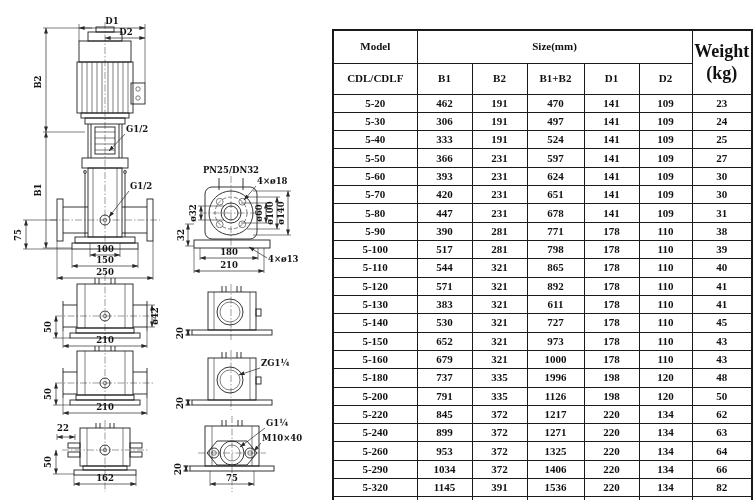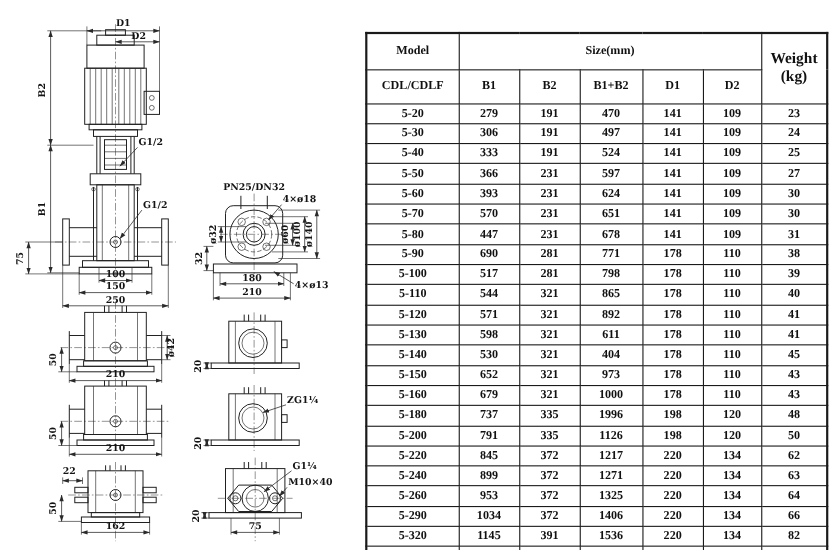--- a/index.html
+++ b/index.html
@@ -18,21 +18,21 @@
   .lblc{text-anchor:middle;}
   
   .table-wrap{position:absolute;left:332px;top:10px;width:420px;height:488px;}
   table.dims{border-collapse:collapse;table-layout:fixed;width:420px;height:488px;
              text-align:center;font-weight:bold;color:#111;}
   table.dims td{border:1px solid #1a1a1a;padding:0;font-size:11px;line-height:1;}
   table.dims{border:2px solid #1a1a1a;margin-top:19px;}
   thead td{font-size:13.5px;}
   td.h2{font-size:12.5px;}
   tr.hr1{height:33px;} tr.hr2{height:31px;}
-  td.wcell div{font-size:14px;line-height:1.25;}
+  td.wcell div{font-size:18px;line-height:1.25;}
 </style>
 </head>
 <body>
 
 <div class="page">
 
   <svg class="drawing" width="332" height="500" viewBox="0 0 332 500">
     <defs>
       <marker id="arr-e" markerWidth="9" markerHeight="8" refX="8" refY="4" orient="auto">
         <path d="M0,1.2 L8.5,4 L0,6.8 z" fill="#2a2a2a"></path>
@@ -395,21 +395,21 @@
           <td class="h2">B1</td>
           <td class="h2">B2</td>
           <td class="h2">B1+B2</td>
           <td class="h2">D1</td>
           <td class="h2">D2</td>
         </tr>
       </thead>
       <tbody>
           <tr>
             <td>5-20</td>
-            <td>279</td>
+            <td>462</td>
             <td>191</td>
             <td>470</td>
             <td>141</td>
             <td>109</td>
             <td>23</td>
           </tr>
           <tr>
             <td>5-30</td>
             <td>306</td>
             <td>191</td>
@@ -440,39 +440,39 @@
             <td>5-60</td>
             <td>393</td>
             <td>231</td>
             <td>624</td>
             <td>141</td>
             <td>109</td>
             <td>30</td>
           </tr>
           <tr>
             <td>5-70</td>
-            <td>570</td>
+            <td>420</td>
             <td>231</td>
             <td>651</td>
             <td>141</td>
             <td>109</td>
             <td>30</td>
           </tr>
           <tr>
             <td>5-80</td>
             <td>447</td>
             <td>231</td>
             <td>678</td>
             <td>141</td>
             <td>109</td>
             <td>31</td>
           </tr>
           <tr>
             <td>5-90</td>
-            <td>690</td>
+            <td>390</td>
             <td>281</td>
             <td>771</td>
             <td>178</td>
             <td>110</td>
             <td>38</td>
           </tr>
           <tr>
             <td>5-100</td>
             <td>517</td>
             <td>281</td>
@@ -494,32 +494,32 @@
             <td>5-120</td>
             <td>571</td>
             <td>321</td>
             <td>892</td>
             <td>178</td>
             <td>110</td>
             <td>41</td>
           </tr>
           <tr>
             <td>5-130</td>
-            <td>598</td>
+            <td>383</td>
             <td>321</td>
             <td>611</td>
             <td>178</td>
             <td>110</td>
             <td>41</td>
           </tr>
           <tr>
             <td>5-140</td>
             <td>530</td>
             <td>321</td>
-            <td>404</td>
+            <td>727</td>
             <td>178</td>
             <td>110</td>
             <td>45</td>
           </tr>
           <tr>
             <td>5-150</td>
             <td>652</td>
             <td>321</td>
             <td>973</td>
             <td>178</td>

